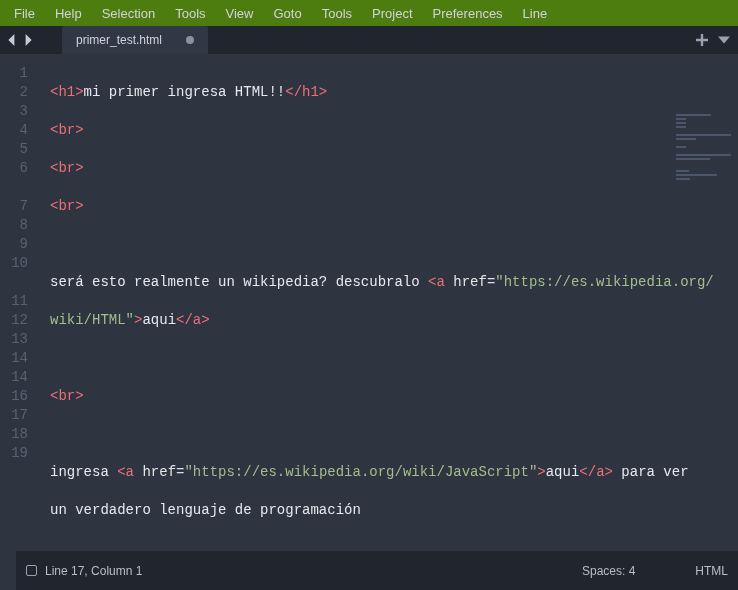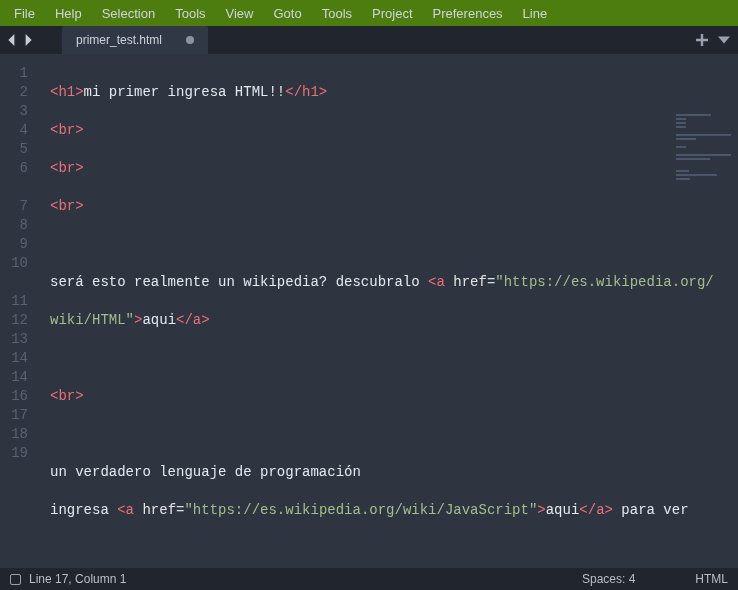--- a/index.html
+++ b/index.html
@@ -99,22 +99,22 @@
     top: 60px; right: 4px;
     width: 58px; height: 110px;
   }
   .minimap .mm-line {
     height: 2px; margin-bottom: 2px;
     background: #4c566a;
   }
   
   .statusbar {
     position: absolute;
-    left: 0; right: 0; bottom: 0;
-    height: 22px;
+    left: 16px; right: 0; bottom: 0;
+    height: 39px;
     background: #21252e;
     display: flex; align-items: center;
     padding: 0 10px;
     font-size: 12px;
     color: #b8bdc7;
   }
   .statusbar .sb-left { display: flex; align-items: center; gap: 8px; }
   .statusbar .sb-right { margin-left: auto; display: flex; align-items: center; gap: 60px; }
   .sb-box { width: 11px; height: 11px; border: 1px solid #9aa0ad; border-radius: 2px; }
 </style>
@@ -186,22 +186,22 @@
 <div class="line"><span class="t-tag">&lt;h1&gt;</span><span class="t-text">mi primer ingresa HTML!!</span><span class="t-tag">&lt;/h1&gt;</span></div>
 <div class="line"><span class="t-tag">&lt;br&gt;</span></div>
 <div class="line"><span class="t-tag">&lt;br&gt;</span></div>
 <div class="line"><span class="t-tag">&lt;br&gt;</span></div>
 <div class="line"></div>
 <div class="line"><span class="t-text">será esto realmente un wikipedia? descubralo </span><span class="t-tag">&lt;a </span><span class="t-attr">href</span><span class="t-punct">=</span><span class="t-string">"https://es.wikipedia.org/</span></div>
 <div class="line"><span class="t-string">wiki/HTML"</span><span class="t-tag">&gt;</span><span class="t-text">aqui</span><span class="t-tag">&lt;/a&gt;</span></div>
 <div class="line"></div>
 <div class="line"><span class="t-tag">&lt;br&gt;</span></div>
 <div class="line"></div>
+<div class="line"><span class="t-text">ingresa </span><span class="t-tag">&lt;a </span><span class="t-attr">href</span><span class="t-punct">=</span><span class="t-string">"https://es.wikipedia.org/wiki/JavaScript"</span><span class="t-tag">&gt;</span><span class="t-text">aqui</span><span class="t-tag">&lt;/a&gt;</span><span class="t-text"> para ver</span></div>
 <div class="line"><span class="t-text">un verdadero lenguaje de programación</span></div>
-<div class="line"><span class="t-text">ingresa </span><span class="t-tag">&lt;a </span><span class="t-attr">href</span><span class="t-punct">=</span><span class="t-string">"https://es.wikipedia.org/wiki/JavaScript"</span><span class="t-tag">&gt;</span><span class="t-text">aqui</span><span class="t-tag">&lt;/a&gt;</span><span class="t-text"> para ver</span></div>
 <div class="line"></div>
 <div class="line"></div>
 
 
 
 
 
 
 
   </div>

